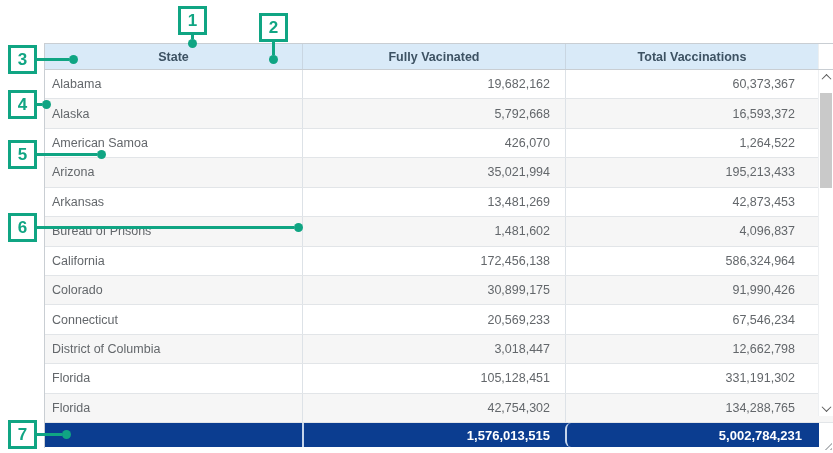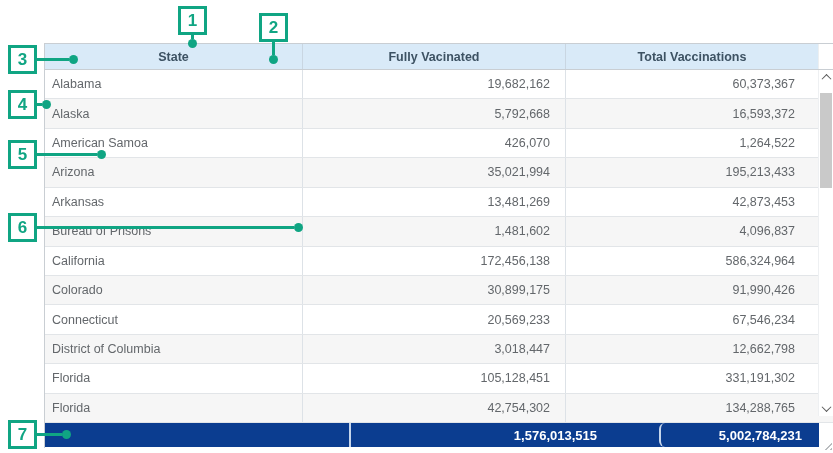--- a/index.html
+++ b/index.html
@@ -51,21 +51,21 @@
     border-left:1px solid #eef0f2;display:flex;flex-direction:column;align-items:center;}
   .scroll-btn{width:14px;height:15px;display:flex;align-items:center;justify-content:center;flex:0 0 auto;}
   .chev{width:6px;height:6px;border-right:1.6px solid var(--arrow);border-bottom:1.6px solid var(--arrow);}
   .chev-up{transform:rotate(-135deg) translate(-1px,-1px);}
   .chev-down{transform:rotate(45deg) translate(-1px,-1px);}
   .scroll-track{flex:1;width:14px;position:relative;}
   .scroll-thumb{position:absolute;top:8px;left:1px;width:12px;height:95px;background:var(--thumb);}
 
   
   .tfoot{display:flex;height:24px;margin-right:14px;background:var(--total-bg);
-    color:var(--total-text);font-weight:bold;font-size:13px;gap:47px;}
+    color:var(--total-text);font-weight:bold;font-size:13px;}
   .tf{display:flex;align-items:center;box-sizing:border-box;}
   .tf-state{width:257px;}
   .tf-fully{width:263px;justify-content:flex-end;padding-right:15px;border-left:2px solid rgba(230,240,252,.85);}
   .tf-total{flex:1;justify-content:flex-end;padding-right:17px;border-left:2px solid rgba(230,240,252,.85);border-radius:6px;}
 
   .resize-grip{
     position:absolute;right:1px;bottom:3px;width:9px;height:9px;
     background:repeating-linear-gradient(135deg,#b9bcbf 0 1.4px,transparent 1.4px 3.6px);
     -webkit-clip-path:polygon(100% 0,100% 100%,0 100%);
     clip-path:polygon(100% 0,100% 100%,0 100%);

